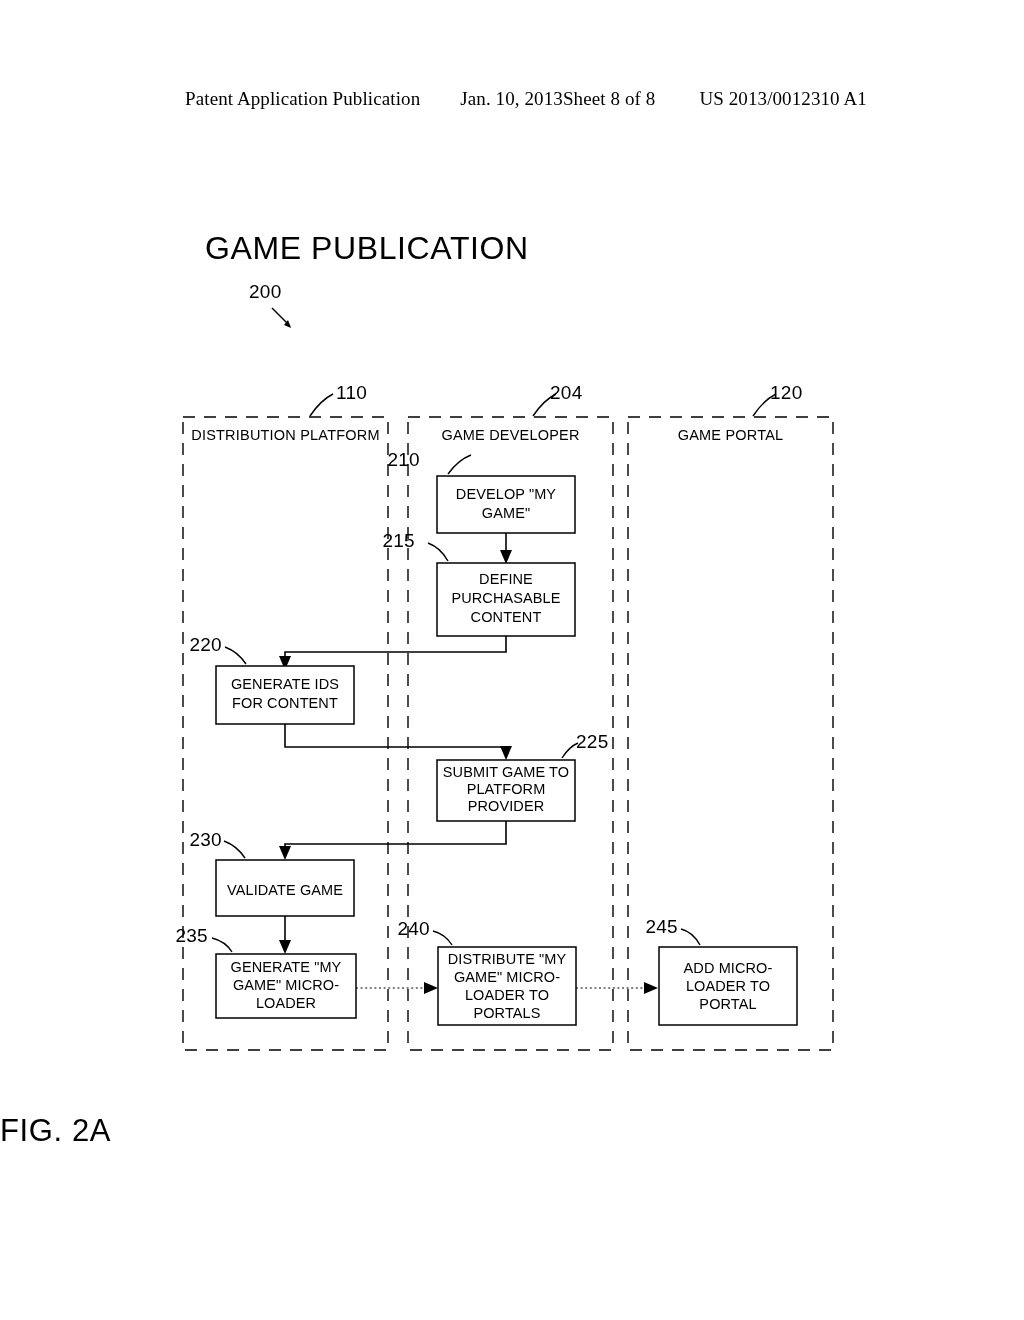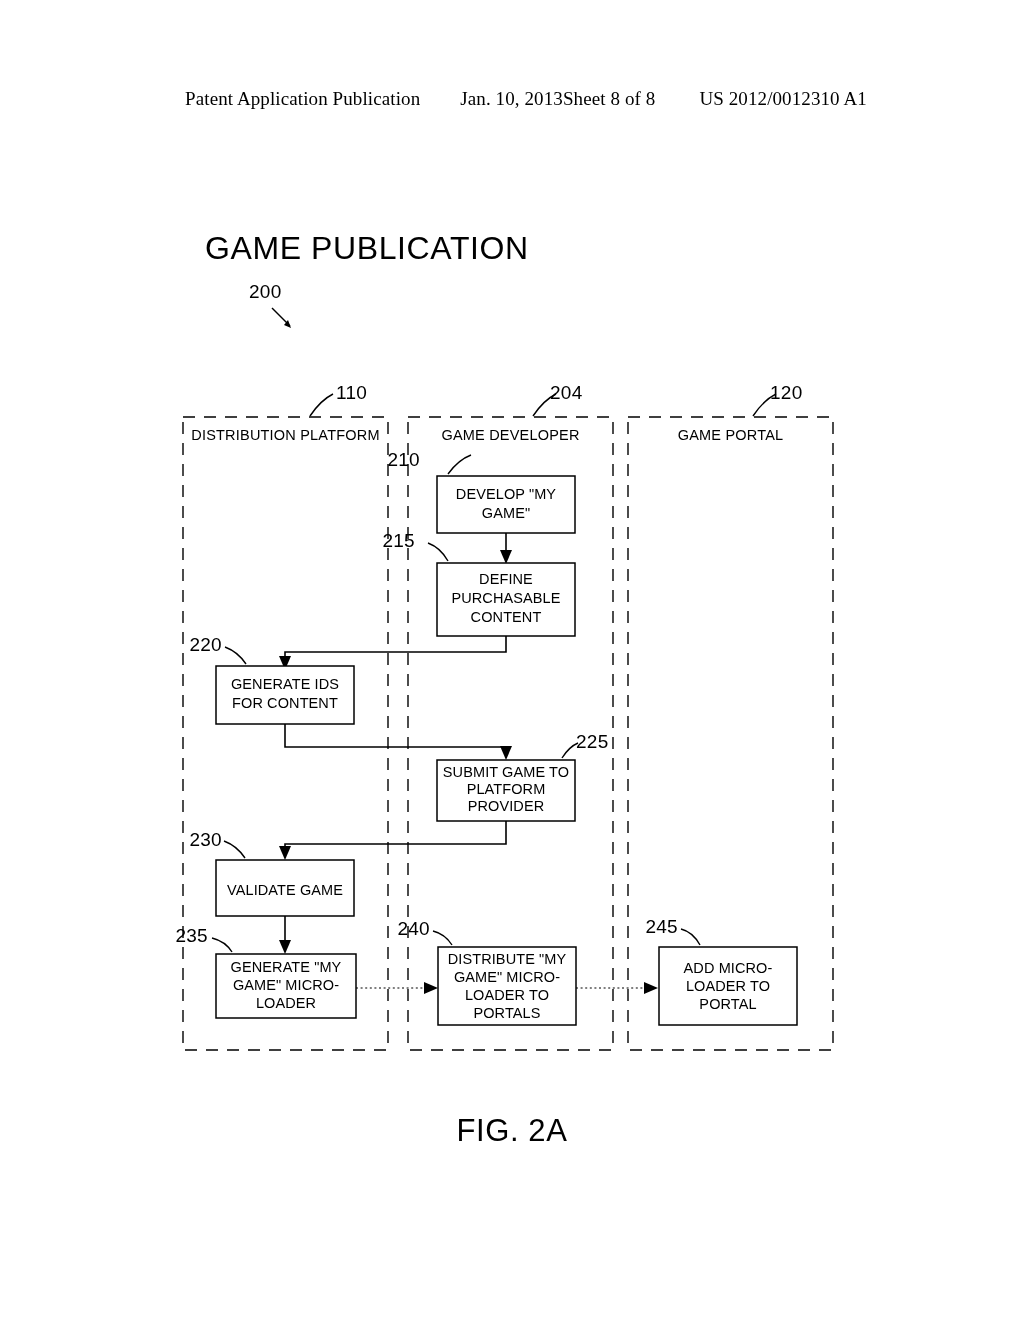--- a/index.html
+++ b/index.html
@@ -46,21 +46,20 @@
     font-family: "Liberation Sans", sans-serif;
     margin-top: 12px;
   }
 
   
   .fig-caption {
     position: absolute;
     left: 0;
     top: 1113px;
     width: 1024px;
-    text-align: center;
     font-size: 31px;
     letter-spacing: 0.6px;
   }
 
   
   #diagram {
     position: absolute;
     left: 0;
     top: 0;
     width: 1024px;
@@ -124,21 +123,21 @@
     stroke-width: 1.5;
   }
 </style>
 </head>
 <body>
 
 <div class="pub-header">
   <span class="seg-pub">Patent Application Publication</span>
   <span class="seg-date">Jan. 10, 2013</span>
   <span class="seg-sheet">Sheet 8 of 8</span>
-  <span class="seg-number">US 2012/0012310 A1</span>
+  <span class="seg-number">US 2013/0012310 A1</span>
 </div>
 
 <div class="fig-title">GAME PUBLICATION</div>
 
 <div class="fig-caption">FIG. 2A</div>
 
 <svg id="diagram" viewBox="0 0 1024 1320">
 
   <text class="ref-num" x="249" y="298">200</text>
   <g>

